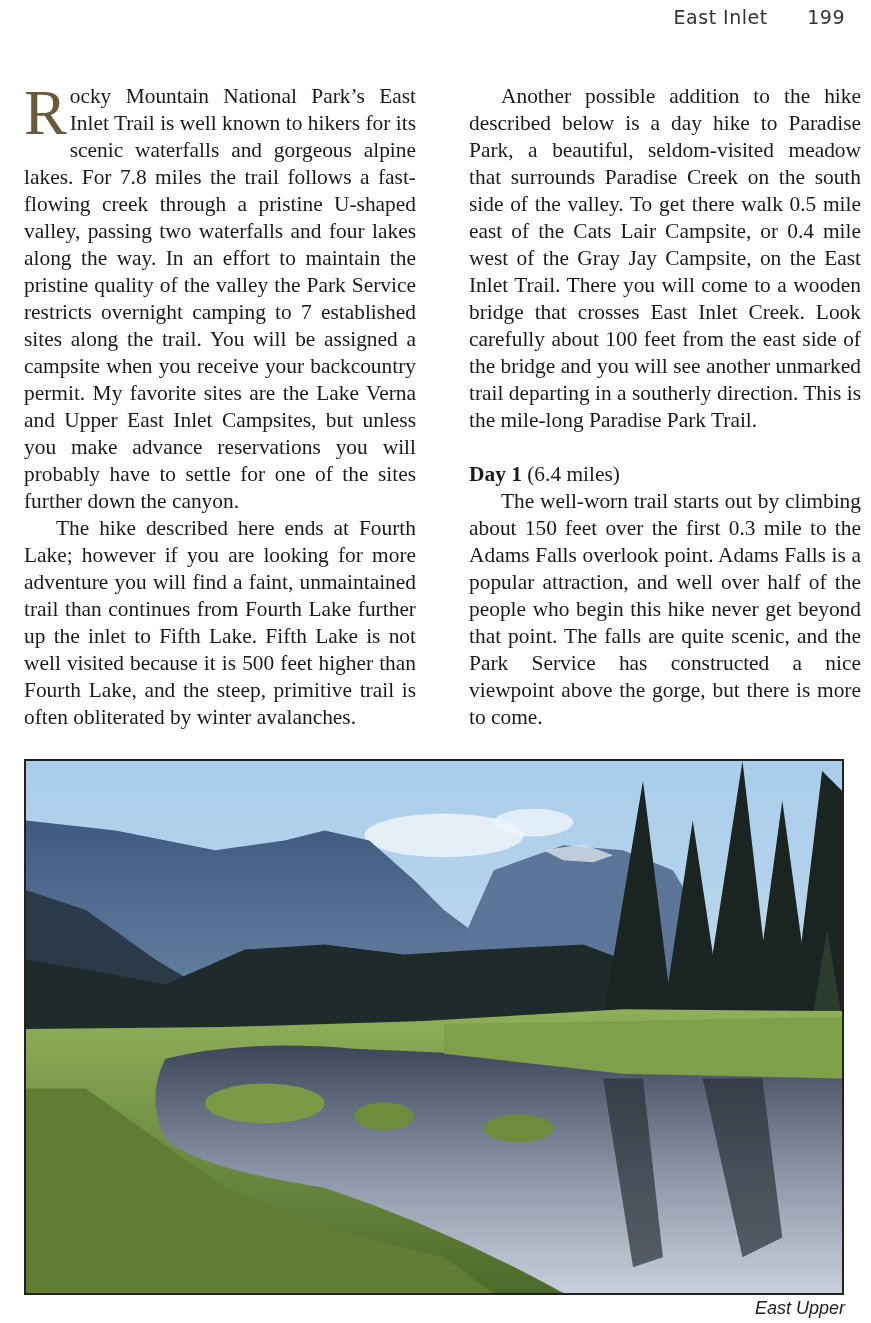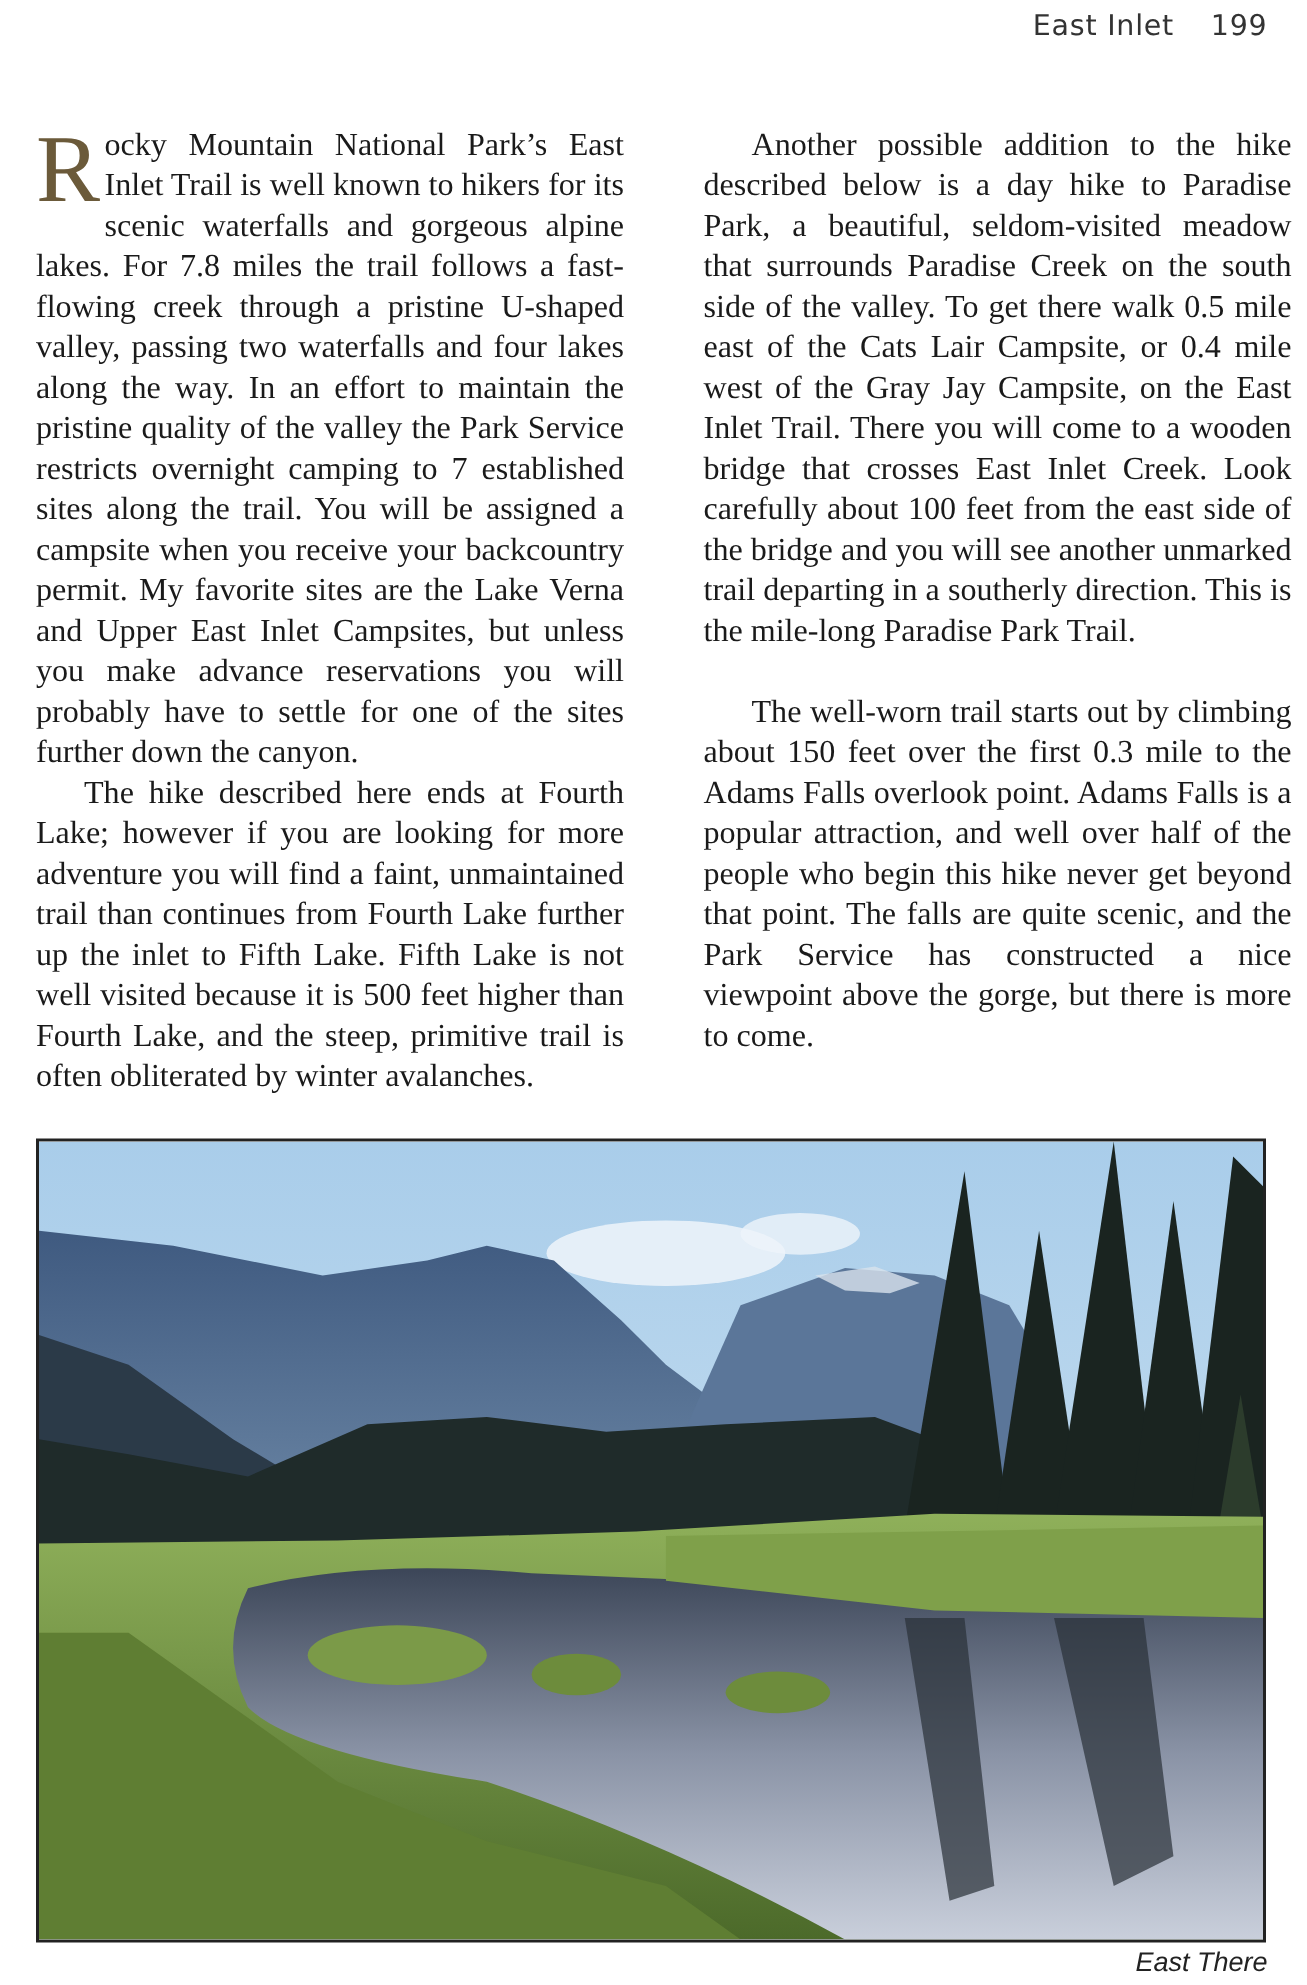--- a/index.html
+++ b/index.html
@@ -1,18 +1,18 @@
 <!DOCTYPE html>
 <html><head>
 <meta charset="utf-8">
 <style>
   html, body { margin:0; padding:0; background:#ffffff; }
   body { width:871px; height:1323px; position:relative; overflow:hidden; font-family:"Liberation Serif", serif; color:#1a1a1a; }
   .running-head { position:absolute; top:6px; right:26px; font-family:"DejaVu Sans", sans-serif; font-size:19px; color:#333; letter-spacing:0.5px; }
-  .running-head .rh-title { margin-right:18px; }
+  .running-head .rh-title { margin-right:33px; }
   .col { position:absolute; top:83px; width:392px; font-size:21.4px; line-height:27px; text-align:justify; }
   .col-left { left:24px; }
   .col-right { left:469px; }
   .col p { margin:0; }
   .col p.indent { text-indent:32px; }
   .dropcap { float:left; font-size:64px; line-height:52px; margin:4px 3px 0 0; color:#6b5a3a; font-family:"Liberation Serif", serif; }
   .spacer { height:27px; }
   .day-head b { font-weight:bold; }
   .photo { position:absolute; left:24px; top:759px; width:820px; height:536px; border:2px solid #222; box-sizing:border-box; overflow:hidden; }
   .photo svg { display:block; width:100%; height:100%; }
@@ -27,20 +27,21 @@
 </div>
 
 <div class="col col-left">
   <p><span class="dropcap">R</span><span>ocky Mountain National Park’s East Inlet Trail is well known to hikers for its scenic waterfalls and gorgeous alpine lakes.  For 7.8 miles the trail follows a fast-flowing creek through a pristine U-shaped valley, passing two waterfalls and four lakes along the way.  In an effort to maintain the pristine quality of the valley the Park Service restricts overnight camping to 7 established sites along the trail.  You will be assigned a campsite when you receive your backcountry permit.  My favorite sites are the Lake Verna and Upper East Inlet Campsites, but unless you make advance reservations you will probably have to settle for one of the sites further down the canyon.</span></p>
   <p class="indent">The hike described here ends at Fourth Lake; however if you are looking for more adventure you will find a faint, unmaintained trail than continues from Fourth Lake further up the inlet to Fifth Lake.  Fifth Lake is not well visited because it is 500 feet higher than Fourth Lake, and the steep, primitive trail is often obliterated by winter avalanches.</p>
 </div>
 
 <div class="col col-right">
   <p class="indent">Another possible addition to the hike described below is a day hike to Paradise Park, a beautiful, seldom-visited meadow that surrounds Paradise Creek on the south side of the valley.  To get there walk 0.5 mile east of the Cats Lair Campsite, or 0.4 mile west of the Gray Jay Campsite, on the East Inlet Trail.  There you will come to a wooden bridge that crosses East Inlet Creek.  Look carefully about 100 feet from the east side of the bridge and you will see another unmarked trail departing in a southerly direction.  This is the mile-long Paradise Park Trail.</p>
   <div class="spacer"></div>
+  <p class="day-head"><b>Day 1</b><span> (6.4 miles)</span></p>
   <p class="indent">The well-worn trail starts out by climbing about 150 feet over the first 0.3 mile to the Adams Falls overlook point.  Adams Falls is a popular attraction, and well over half of the people who begin this hike never get beyond that point.  The falls are quite scenic, and the Park Service has constructed a nice viewpoint above the gorge, but there is more to come.</p>
 </div>
 
 <div class="photo" aria-label="Photo of a meadow with a winding creek, grassy islands, dense conifer forest and mountains under a blue sky">
   <svg viewBox="0 0 820 536" preserveAspectRatio="none">
     <defs>
       <linearGradient id="sky" x1="0" y1="0" x2="0" y2="1">
         <stop offset="0" stop-color="#a9cdea"></stop>
         <stop offset="1" stop-color="#d5e6f2"></stop>
       </linearGradient>
@@ -78,13 +79,13 @@
     <path d="M140 300 Q220 280 330 290 L560 300 L820 310 L820 536 L540 536 Q420 470 300 430 Q170 410 140 380 Q120 340 140 300 Z" fill="url(#water)"></path>
     <path d="M580 320 L620 320 L640 500 L610 510 Z M680 320 L740 320 L760 480 L720 500 Z" fill="#2a3038" opacity="0.7"></path>
     <ellipse cx="240" cy="345" rx="60" ry="20" fill="#7b9a48"></ellipse>
     <ellipse cx="360" cy="358" rx="30" ry="14" fill="#6d8c3c"></ellipse>
     <ellipse cx="495" cy="370" rx="35" ry="14" fill="#6d8c3c"></ellipse>
     <path d="M0 330 L60 330 L130 380 L200 430 L300 470 L420 500 L470 536 L0 536 Z" fill="#5f7e33"></path>
     <path d="M420 265 L820 258 L820 320 L600 315 L420 295 Z" fill="#7fa04a"></path>
   </svg>
 </div>
 
-<div class="caption">East There</div>
+<div class="caption">East Upper</div>
 
 </body></html>

